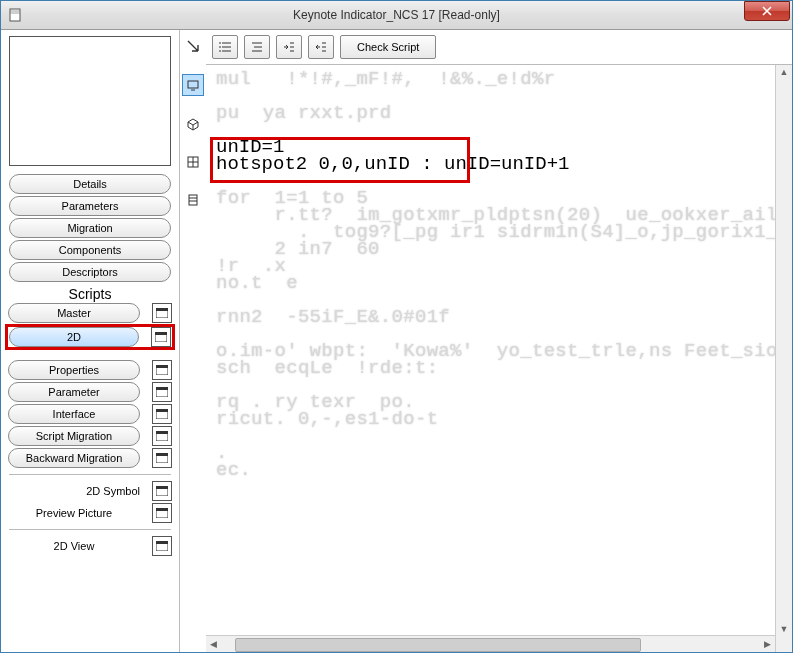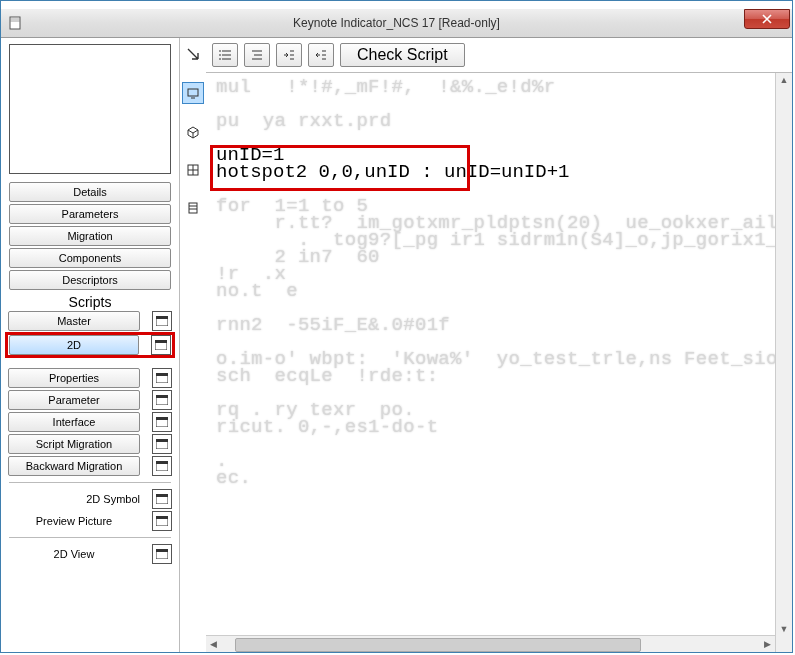--- a/index.html
+++ b/index.html
@@ -18,21 +18,20 @@
   flex-direction: column;
   box-sizing: border-box;
 }
 .titlebar {
   height: 28px;
   background: linear-gradient(to bottom, #f0f0f0 0%, #e0e0e0 50%, #d8d8d8 100%);
   border-bottom: 1px solid #9a9a9a;
   display: flex;
   align-items: center;
   position: relative;
-  margin-top: 8px;
 }
 .titlebar-icon {
   width: 16px;
   height: 16px;
   margin: 0 6px;
   display: flex;
   align-items: center;
   justify-content: center;
 }
 .titlebar-title {
@@ -86,21 +85,21 @@
 }
 .btn {
   height: 18px;
   line-height: 18px;
   margin-bottom: 2px;
   text-align: center;
   font-size: 11px;
   color: #000;
   background: linear-gradient(to bottom, #fdfdfd, #e8e8e8);
   border: 1px solid #8a8a8a;
-  border-radius: 2px;
+  border-radius: 10px;
   cursor: default;
 }
 .section-label {
   padding: 2px 6px 1px 6px;
   font-size: 14px;
   color: #000;
   text-align: center;
 }
 .script-row {
   display: flex;
@@ -178,21 +177,21 @@
   background: linear-gradient(to bottom, #fdfdfd, #e8e8e8);
   border-radius: 2px;
   display:flex;align-items:center;justify-content:center;
 }
 .check-btn {
   height: 22px;
   padding: 0 16px;
   border: 1px solid #888;
   background: linear-gradient(to bottom, #fdfdfd, #e8e8e8);
   border-radius: 2px;
-  font-size: 16px;
+  font-size: 11px;
   display: flex;
   align-items: center;
 }
 .editor-wrap {
   flex: 1;
   border-top: 1px solid #bbb;
   position: relative;
   background: #fff;
   min-height: 0;
   display:flex;

